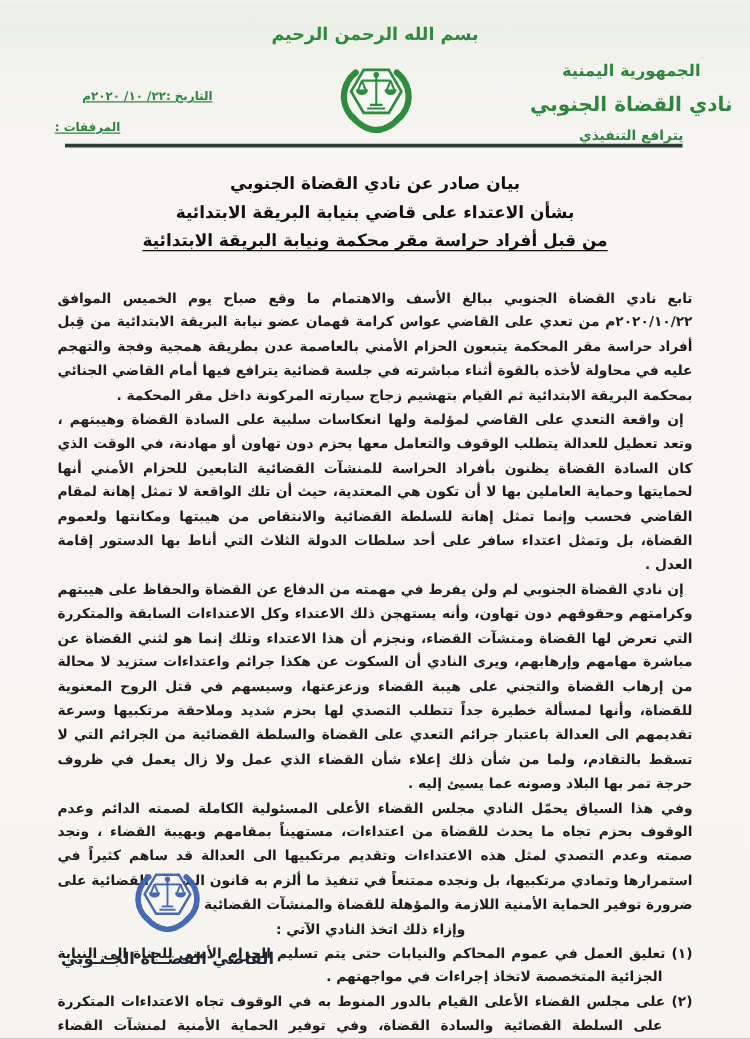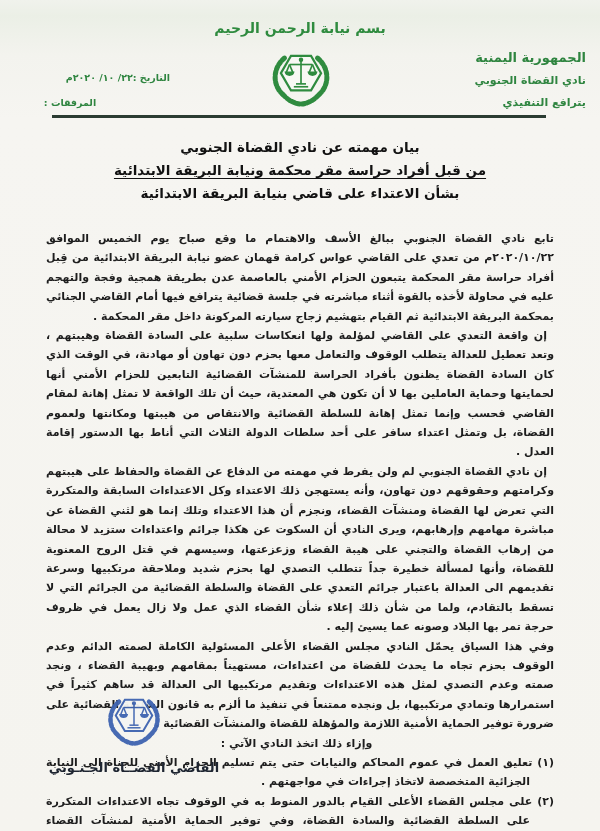--- a/index.html
+++ b/index.html
@@ -7,27 +7,27 @@
     position:relative;width:600px;height:831px;margin:0 auto;overflow:hidden;
     background:linear-gradient(180deg,#f0f2ec 0px,#ebefe6 16px,#f3f3ee 55px,#f6f5f1 120px,#f5f4ef 100%);
     font-family:"DejaVu Sans",sans-serif;color:#1c1c1c;
   }
   
   .bismillah{position:absolute;top:20px;left:0;right:0;text-align:center;
     font-size:14px;font-weight:bold;color:#2f8b3f;direction:rtl;}
   .emblem{position:absolute;top:43px;left:263px;width:76px;height:66px;color:#2f8b3f;}
   .stamp{position:absolute;top:688px;left:100px;width:68px;height:60px;color:#3e63b0;opacity:.95;}
   .emblem svg,.stamp svg{width:100%;height:100%;}
-  .org{position:absolute;top:50px;right:14px;text-align:right;direction:rtl;
+  .org{position:absolute;top:50px;right:14px;text-align:center;direction:rtl;
     color:#2f8540;font-weight:bold;}
   .org-l1{font-size:13px;margin-bottom:9px;}
-  .org-l2{font-size:11px;margin-bottom:9px;}
+  .org-l2{font-size:16px;margin-bottom:9px;}
   .org-l3{font-size:11px;}
   .meta{position:absolute;top:72px;left:18px;width:152px;direction:rtl;text-align:right;
-    color:#2f8540;font-weight:bold;font-size:9.5px;}
+    color:#2f8540;font-weight:bold;font-size:9.5px;text-decoration:underline;}
   .meta-date{margin-bottom:14px;}
   .meta-att{padding-left:0;padding-right:48px;text-align:center;}
   .rule{position:absolute;top:115px;left:52px;width:494px;height:2.5px;background:#2b3c32;}
   
   .title{position:absolute;top:139px;left:0;right:0;text-align:center;direction:rtl;
     font-weight:bold;font-size:13.5px;color:#121212;}
   .title-line{margin-bottom:7px;}
   .underlined{text-decoration:underline;text-underline-offset:3px;}
   
   .doc-body{position:absolute;top:229px;right:46px;width:508px;direction:rtl;
@@ -41,21 +41,21 @@
   .issue{position:absolute;top:735px;right:92px;direction:rtl;text-align:center;
     font-weight:bold;font-size:9px;line-height:16px;color:#2b2b2b;}
   .stamp-label{position:absolute;top:760px;left:34px;width:200px;text-align:center;
     direction:rtl;font-weight:bold;font-size:13px;color:#1e2531;}
 </style>
 </head>
 <body>
 
 <div class="page">
 
-  <div class="bismillah">بسم نيابة الرحمن الرحيم</div>
+  <div class="bismillah">بسم الله الرحمن الرحيم</div>
 
   <div class="emblem">
     <svg viewBox="0 0 100 92" xmlns="http://www.w3.org/2000/svg">
       <g stroke="currentColor" fill="none" stroke-linecap="round">
         <path d="M27,21 C11,34 9,58 25,72" stroke-width="7" stroke-dasharray="4.5 3"></path>
         <path d="M73,21 C89,34 91,58 75,72" stroke-width="7" stroke-dasharray="4.5 3"></path>
         <path d="M25,72 C33,81 43,85 50,85 C57,85 67,81 75,72" stroke-width="7" stroke-dasharray="4.5 3"></path>
       </g>
       <polygon points="22,42 36,18 64,18 78,42 64,66 36,66" fill="#f8f8f4" stroke="currentColor" stroke-width="3"></polygon>
       <g stroke="currentColor" stroke-width="2.3" fill="none">
@@ -81,23 +81,23 @@
   </div>
 
   <div class="meta">
     <div class="meta-date">التاريخ :٢٢/ ١٠/ ٢٠٢٠م</div>
     <div class="meta-att">المرفقات :</div>
   </div>
 
   <div class="rule"></div>
 
   <div class="title">
-    <div class="title-line">بيان مهمته عن نادي القضاة الجنوبي</div>
+    <div class="title-line">بيان صادر عن نادي القضاة الجنوبي</div>
+    <div class="title-line">بشأن الاعتداء على قاضي بنيابة البريقة الابتدائية</div>
     <div class="title-line underlined">من قبل أفراد حراسة مقر محكمة ونيابة البريقة الابتدائية</div>
-    <div class="title-line">بشأن الاعتداء على قاضي بنيابة البريقة الابتدائية</div>
   </div>
 
   <div class="doc-body">
     <p>تابع نادي القضاة الجنوبي ببالغ الأسف والاهتمام ما وقع صباح يوم الخميس الموافق ٢٠٢٠/١٠/٢٢م من تعدي على القاضي عواس كرامة قهمان عضو نيابة البريقة الابتدائية من قِبل أفراد حراسة مقر المحكمة يتبعون الحزام الأمني بالعاصمة عدن بطريقة همجية وفجة والتهجم عليه في محاولة لأخذه بالقوة أثناء مباشرته في جلسة قضائية يترافع فيها أمام القاضي الجنائي بمحكمة البريقة الابتدائية ثم القيام بتهشيم زجاج سيارته المركونة داخل مقر المحكمة .</p>
     <p class="para-indent">إن واقعة التعدي على القاضي لمؤلمة ولها انعكاسات سلبية على السادة القضاة وهيبتهم ، وتعد تعطيل للعدالة يتطلب الوقوف والتعامل معها بحزم دون تهاون أو مهادنة، في الوقت الذي كان السادة القضاة يظنون بأفراد الحراسة للمنشآت القضائية التابعين للحزام الأمني أنها لحمايتها وحماية العاملين بها لا أن تكون هي المعتدية، حيث أن تلك الواقعة لا تمثل إهانة لمقام القاضي فحسب وإنما تمثل إهانة للسلطة القضائية والانتقاص من هيبتها ومكانتها ولعموم القضاة، بل وتمثل اعتداء سافر على أحد سلطات الدولة الثلاث التي أناط بها الدستور إقامة العدل .</p>
     <p class="para-indent">إن نادي القضاة الجنوبي لم ولن يفرط في مهمته من الدفاع عن القضاة والحفاظ على هيبتهم وكرامتهم وحقوقهم دون تهاون، وأنه يستهجن ذلك الاعتداء وكل الاعتداءات السابقة والمتكررة التي تعرض لها القضاة ومنشآت القضاء، ونجزم أن هذا الاعتداء وتلك إنما هو لثني القضاة عن مباشرة مهامهم وإرهابهم، ويرى النادي أن السكوت عن هكذا جرائم واعتداءات ستزيد لا محالة من إرهاب القضاة والتجني على هيبة القضاء وزعزعتها، وسيسهم في قتل الروح المعنوية للقضاة، وأنها لمسألة خطيرة جداً تتطلب التصدي لها بحزم شديد وملاحقة مرتكبيها وسرعة تقديمهم الى العدالة باعتبار جرائم التعدي على القضاة والسلطة القضائية من الجرائم التي لا تسقط بالتقادم، ولما من شأن ذلك إعلاء شأن القضاء الذي عمل ولا زال يعمل في ظروف حرجة تمر بها البلاد وصونه عما يسيئ إليه .</p>
     <p>وفي هذا السياق يحمّل النادي مجلس القضاء الأعلى المسئولية الكاملة لصمته الدائم وعدم الوقوف بحزم تجاه ما يحدث للقضاة من اعتداءات، مستهيناً بمقامهم وبهيبة القضاء ، ونجد صمته وعدم التصدي لمثل هذه الاعتداءات وتقديم مرتكبيها الى العدالة قد ساهم كثيراً في استمرارها وتمادي مرتكبيها، بل ونجده ممتنعاً في تنفيذ ما ألزم به قانون السلطة القضائية على ضرورة توفير الحماية الأمنية اللازمة والمؤهلة للقضاة والمنشآت القضائية .</p>
     <p class="lead-in">وإزاء ذلك اتخذ النادي الآتي :</p>
     <p class="list-item"><span class="item-marker">(١)</span> <span>تعليق العمل في عموم المحاكم والنيابات حتى يتم تسليم الحزام الأمني للجناة الى النيابة الجزائية المتخصصة لاتخاذ إجراءات في مواجهتهم .</span></p>
     <p class="list-item"><span class="item-marker">(٢)</span> <span>على مجلس القضاء الأعلى القيام بالدور المنوط به في الوقوف تجاه الاعتداءات المتكررة على السلطة القضائية والسادة القضاة، وفي توفير الحماية الأمنية لمنشآت القضاء والسادة القضاة أثناء مباشرتهم لأعمالهم .</span></p>

